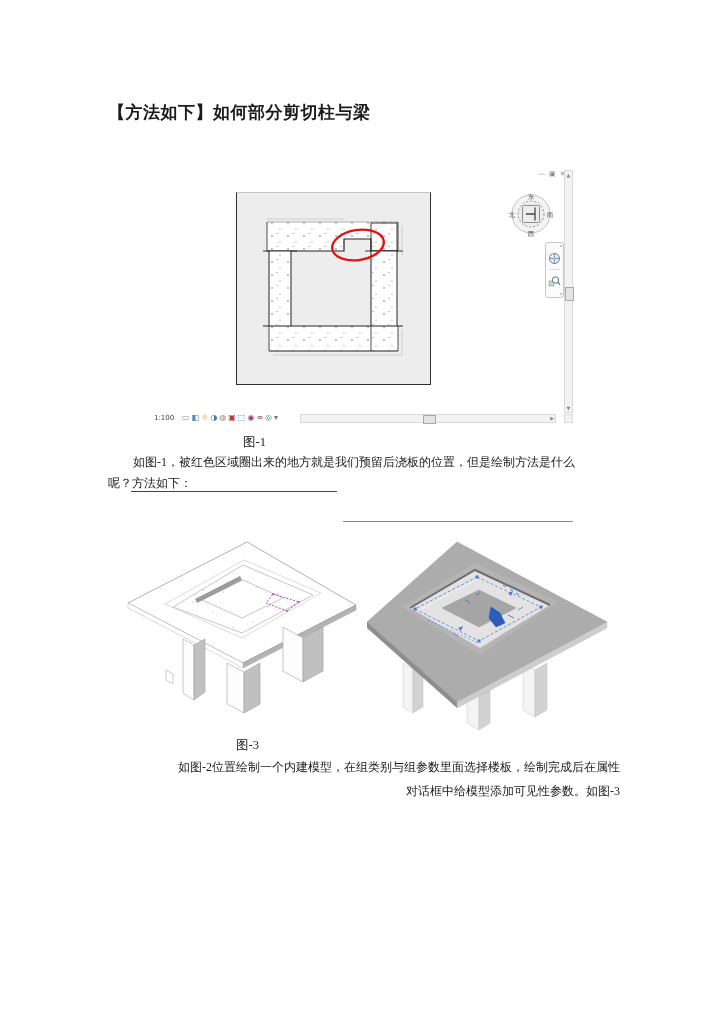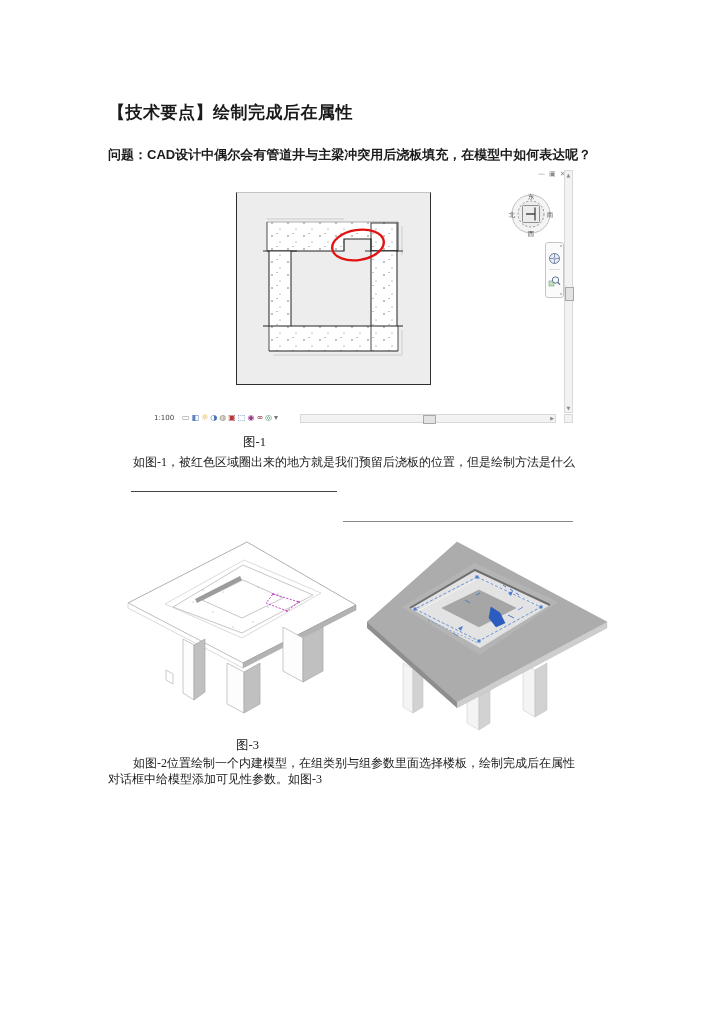--- a/index.html
+++ b/index.html
@@ -39,22 +39,21 @@
   .hthumb{position:absolute;left:122px;top:0px;width:11px;height:7px;background:#e3e3e3;border:1px solid #a8a8a8;}
   .hscroll .arr-r{position:absolute;right:1px;top:0px;font-size:5px;color:#8a8a8a;}
   .corner-box{position:absolute;left:412px;top:244px;width:9px;height:9px;background:#f2f2f2;border:1px solid #d9d9d9;box-sizing:border-box;}
   .fig2{position:absolute;}
 </style>
 </head>
 <body>
 
 <div class="page">
 
-  <div class="title">【技术要点】绘制完成后在属性</div>
-  <div class="question">问题：CAD设计中偶尔会有管道井与主梁冲突用后浇板填充，在模型中如何表达呢？</div>
+  <div class="title">【方法如下】如何部分剪切柱与梁</div>
 
   <div class="fig1">
 
     <div class="win-controls">
       <span>—</span>
       <span>▣</span>
       <span>✕</span>
     </div>
 
     <div class="canvas">
@@ -153,20 +152,21 @@
         <div class="arr-r">▶</div>
       </div>
     </div>
     <div class="corner-box"></div>
   </div>
 
   <div class="caption" style="left:243px;top:434px;">图-1</div>
 
   <div class="para" style="top:452px;">
     <span class="indent">如图-1，被红色区域圈出来的地方就是我们预留后浇板的位置，但是绘制方法是什么</span>
+    <span>呢？方法如下：</span>
   </div>
   <div class="hline" style="left:131px;top:491px;width:206px;"></div>
 
   <div class="hline" style="left:343px;top:521px;width:230px;border-top-color:#888;"></div>
 
   <svg class="fig2" style="left:103px;top:532px;" width="270" height="215" viewBox="0 0 270 215">
     <g>
       <polygon points="144,10 253,73 140,131 25,71" fill="#ffffff" stroke="#b0b0b0" stroke-width="1"></polygon>
       <polygon points="253,73 253,78 140,136 140,131" fill="#b3b3b3" stroke="#9a9a9a" stroke-width="0.5"></polygon>
       <polygon points="25,71 25,76 140,136 140,131" fill="#ffffff" stroke="#b5b5b5" stroke-width="0.5"></polygon>
@@ -232,18 +232,18 @@
       <polygon points="150,78 155,76 153,81" fill="#4d7cd0"></polygon>
       <polygon points="100,113 105,111 103,116" fill="#4d7cd0"></polygon>
       <polygon points="133,92 142,98 147,108 138,112 131,103" fill="#2c5cbf" stroke="#1e4aa8" stroke-width="0.5"></polygon>
       <path d="M107,85 L112,88 M150,100 L156,103 M145,70 L148,72 M152,74 L155,76 M158,78 L161,80 M118,80 L122,78" stroke="#4d7cd0" stroke-width="1" fill="none"></path>
       <path d="M95,118 L100,121 M160,95 L165,92" stroke="#4d7cd0" stroke-width="0.8" fill="none"></path>
     </g>
   </svg>
 
   <div class="caption" style="left:236px;top:737px;">图-3</div>
 
-  <div class="para" style="top:755px;line-height:16px;">
+  <div class="para" style="top:755px;line-height:24px;text-align:right;">
     <span class="indent">如图-2位置绘制一个内建模型，在组类别与组参数里面选择楼板，绘制完成后在属性</span>
     <span>对话框中给模型添加可见性参数。如图-3</span>
   </div>
 
 </div>
 
 </body></html>

